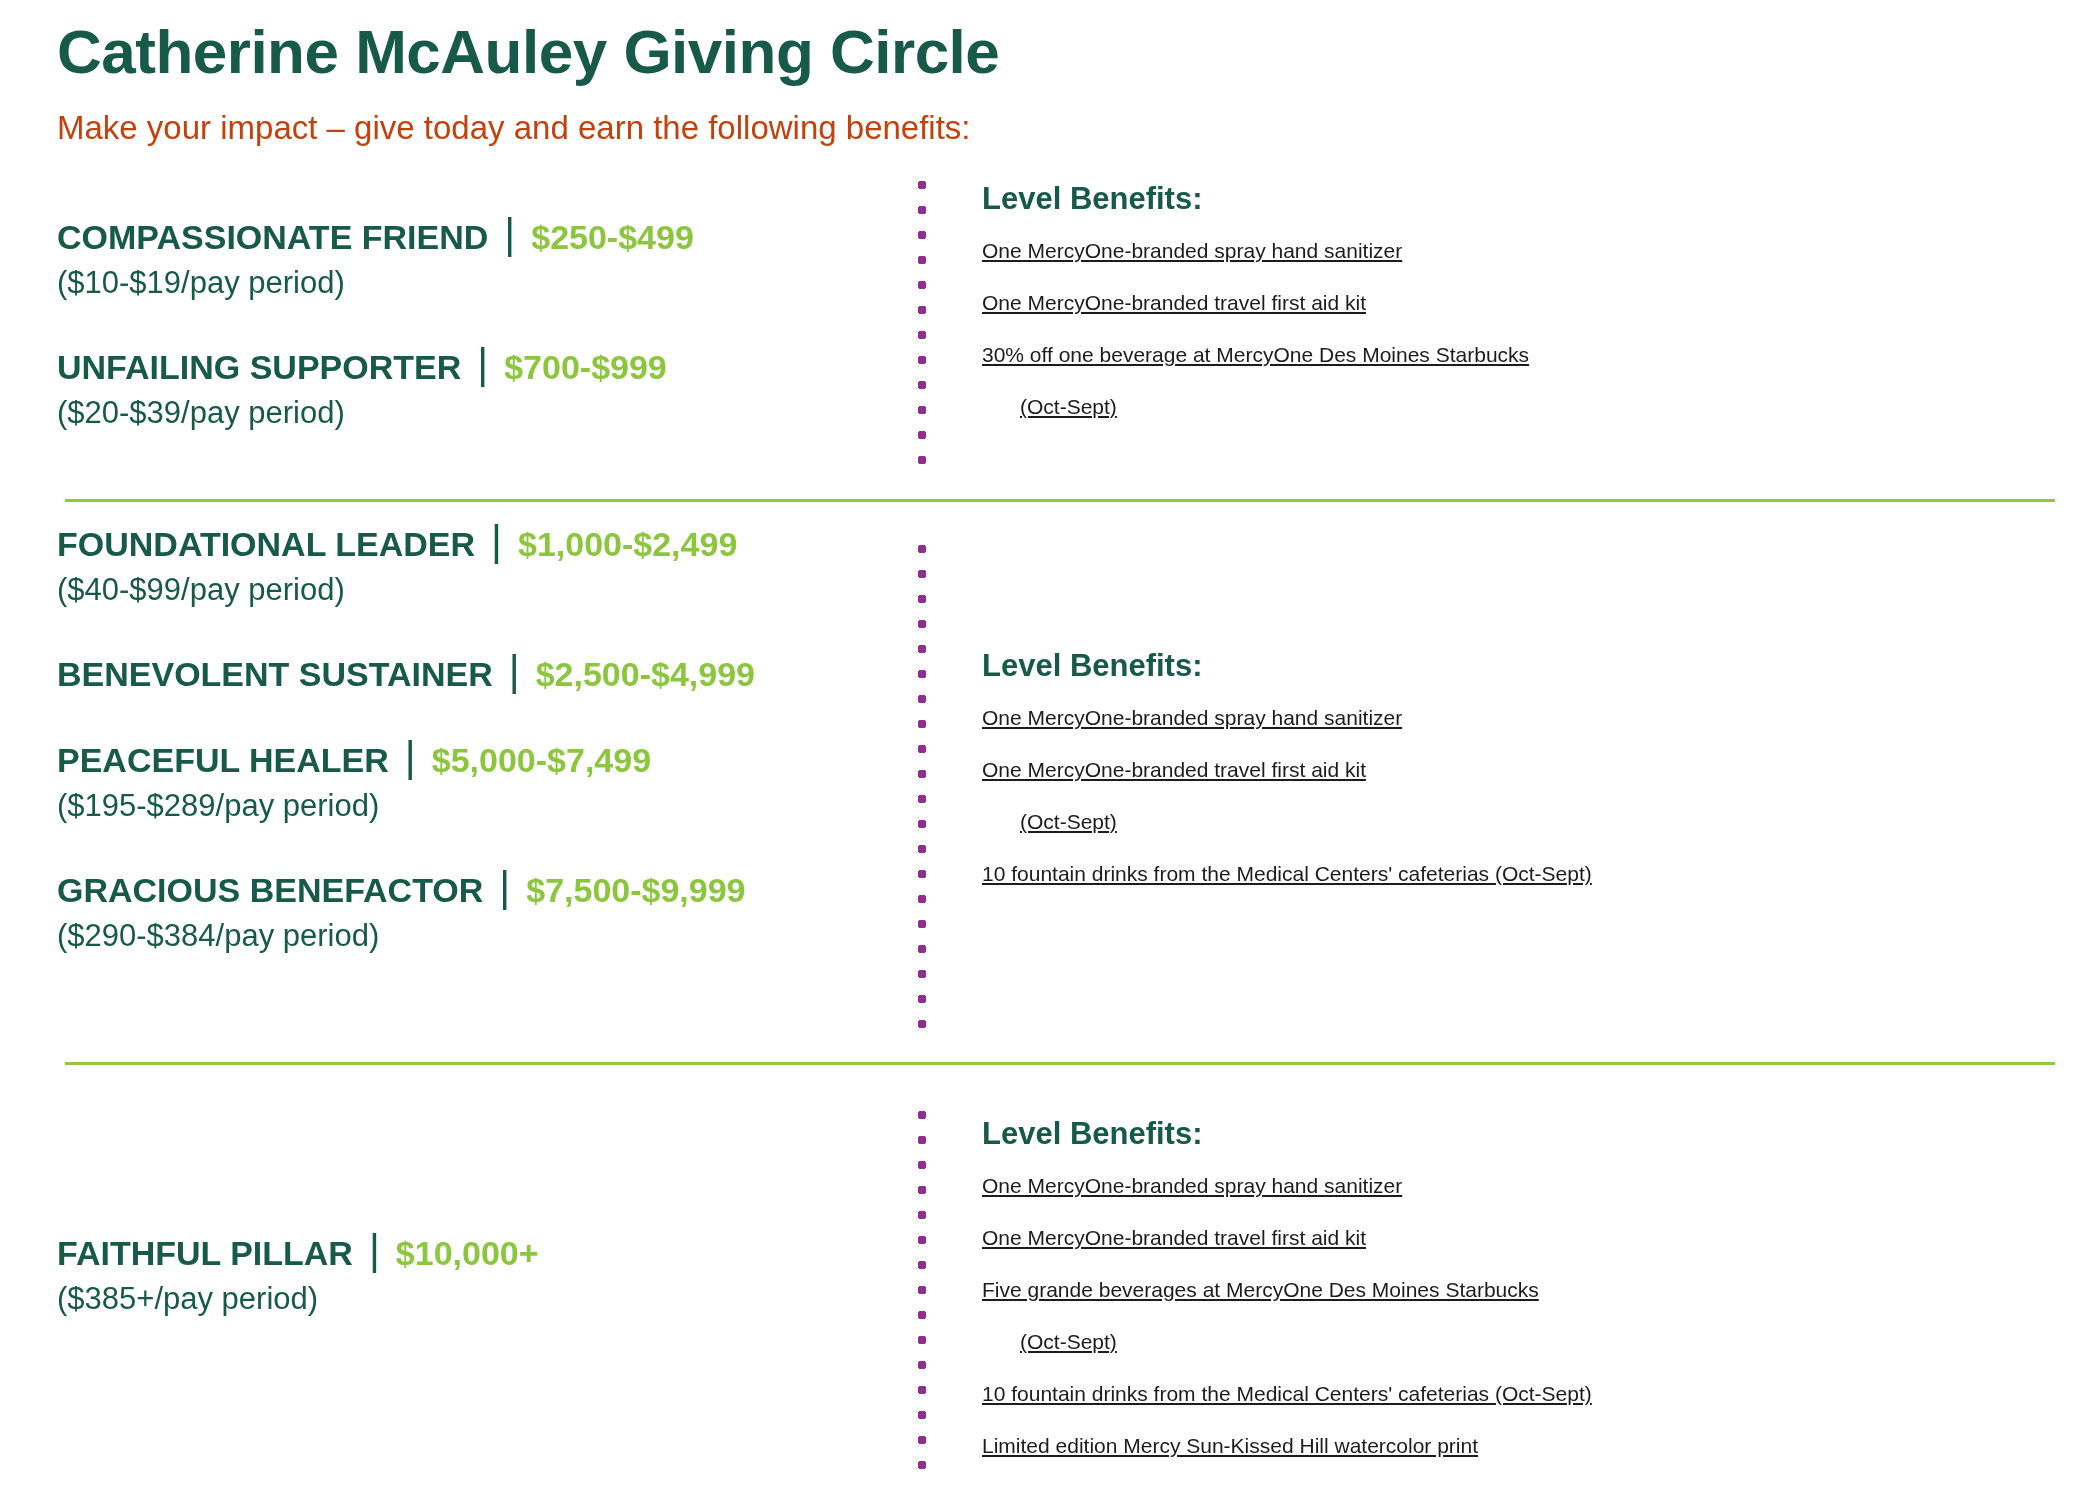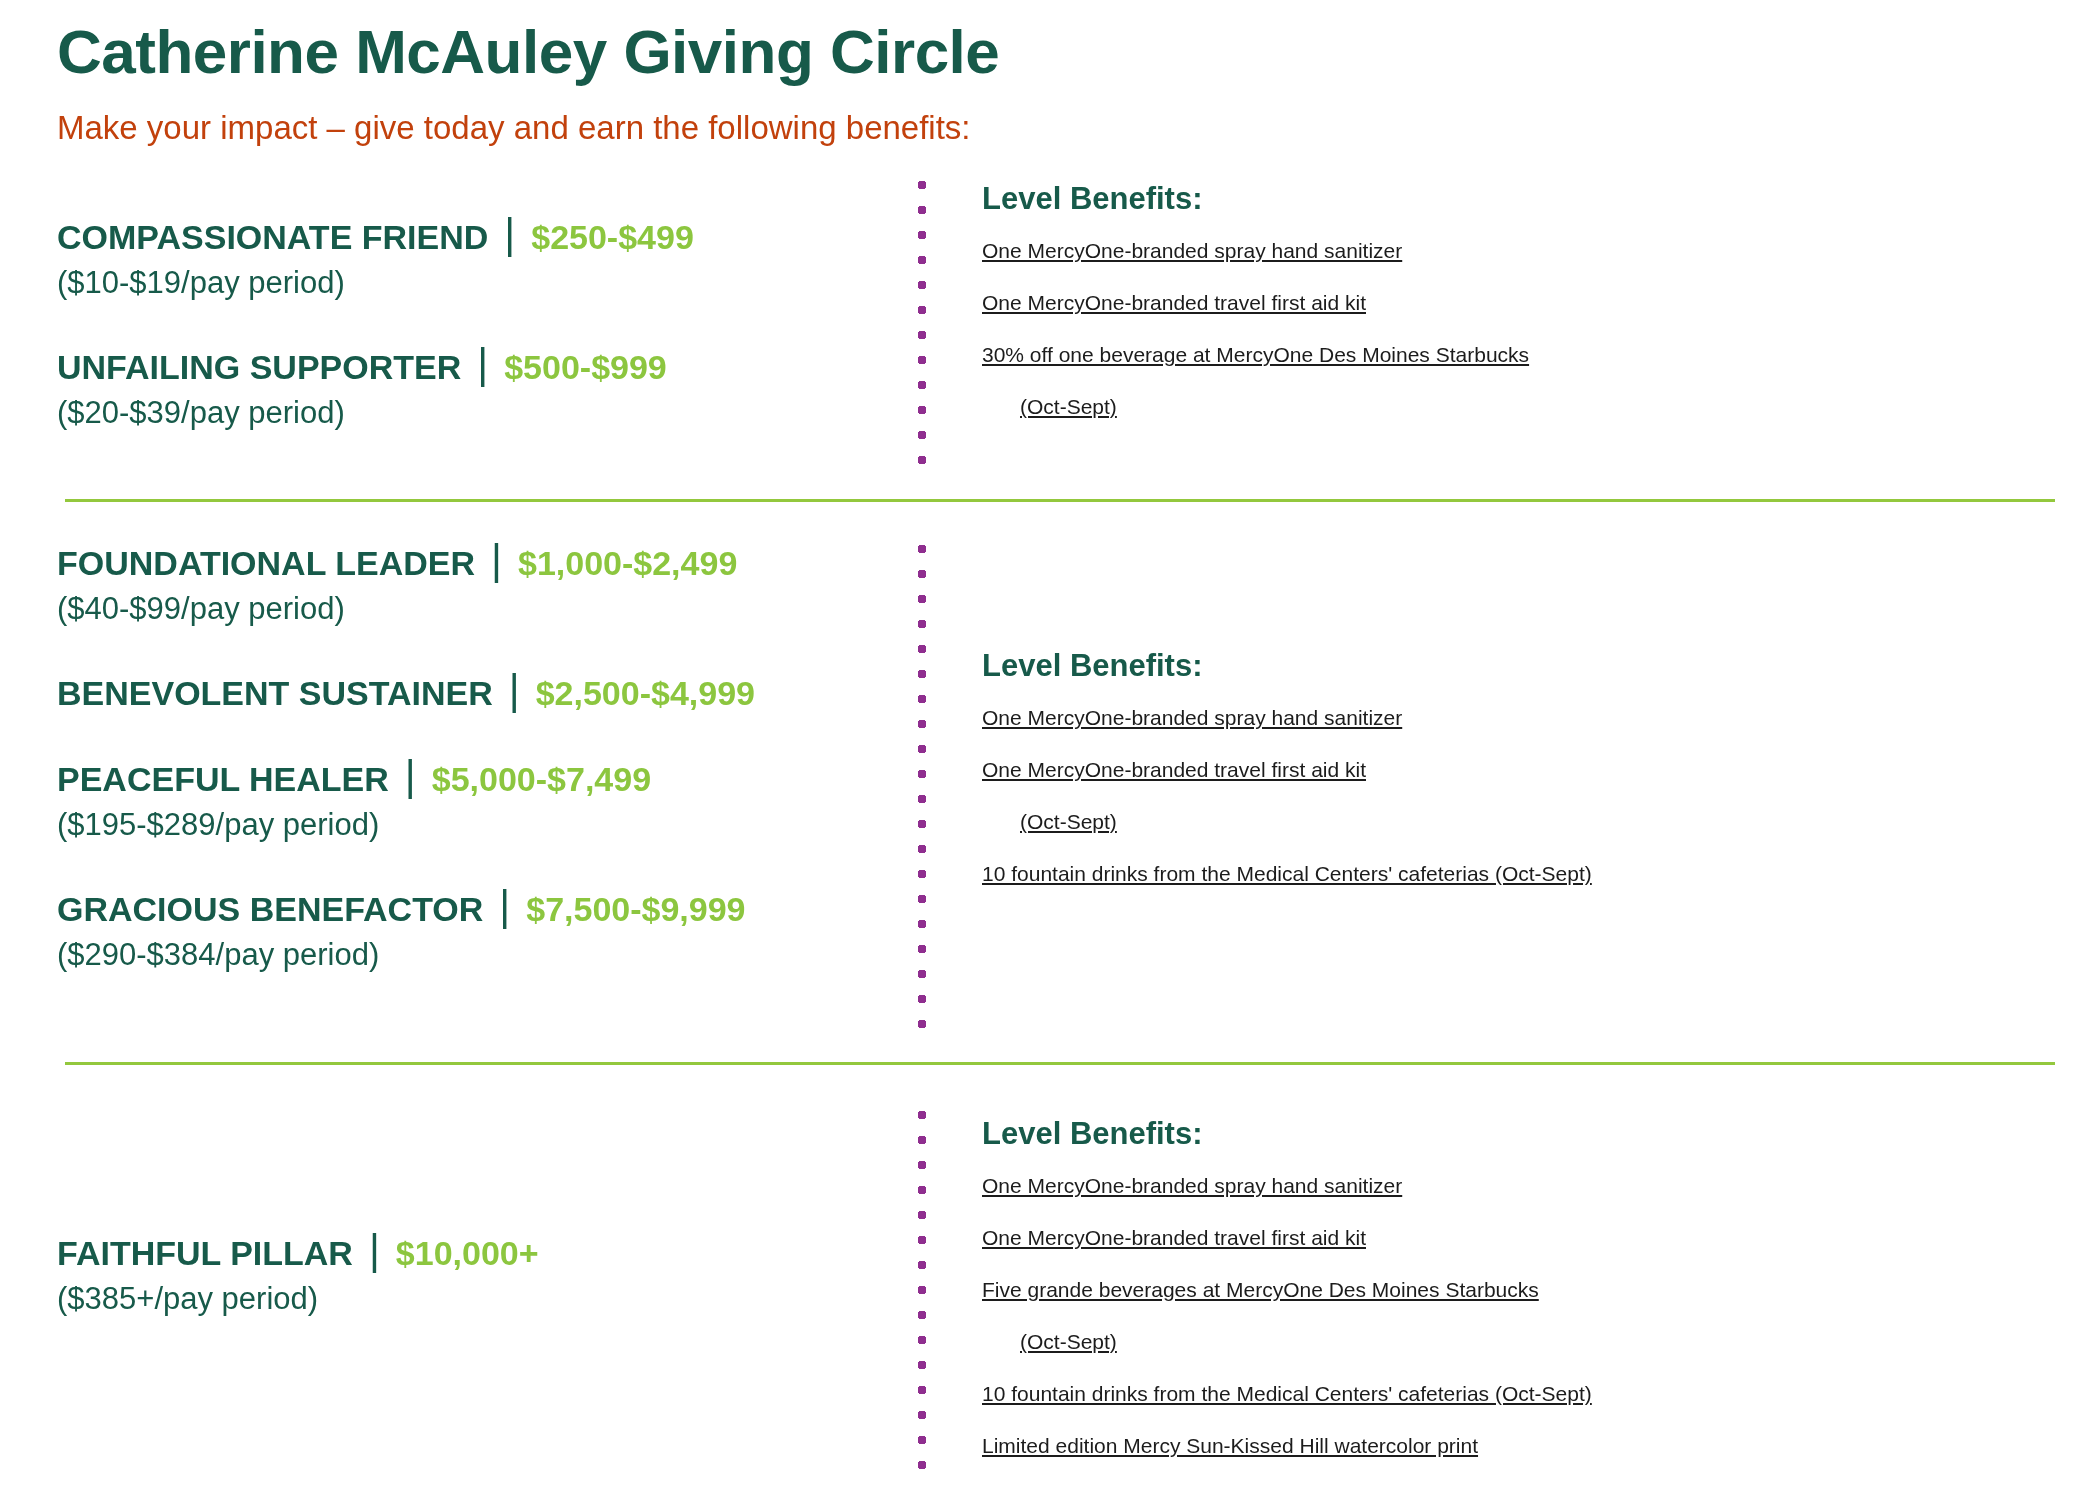--- a/index.html
+++ b/index.html
@@ -93,21 +93,21 @@
     margin: 0 45px 0 8px;
   }
 
   
   .s1 { min-height: 352px; }
   .s1 .levels-col   { padding-top: 70px; }
   .s1 .benefits-col { padding-top: 33px; }
   .s1 .dots-col     { margin: 33px 0 22px; }
 
   .s2 { min-height: 560px; }
-  .s2 .levels-col   { padding-top: 41px; }
+  .s2 .levels-col   { padding-top: 22px; }
   .s2 .benefits-col { padding-top: 145px; }
   .s2 .dots-col     { margin: 42px 0 33px; }
 
   .s3 { min-height: 412px; }
   .s3 .levels-col   { padding-top: 168px; }
   .s3 .benefits-col { padding-top: 50px; }
   .s3 .dots-col     { margin: 45px 0 8px; }
 </style>
 </head>
 <body>
@@ -124,21 +124,21 @@
           <span class="level-name">COMPASSIONATE FRIEND</span>
           <span class="pipe">|</span>
           <span class="level-amount">$250-$499</span>
         </div>
         <div class="pay">($10-$19/pay period)</div>
       </div>
       <div class="level">
         <div class="level-line">
           <span class="level-name">UNFAILING SUPPORTER</span>
           <span class="pipe">|</span>
-          <span class="level-amount">$500-$999</span>
+          <span class="level-amount">$700-$999</span>
         </div>
         <div class="pay">($20-$39/pay period)</div>
       </div>
     </div>
     <div class="dots-col"></div>
     <div class="benefits-col">
       <h3 class="benefits-title">Level Benefits:</h3>
       <p class="benefit">One MercyOne-branded spray hand sanitizer</p>
       <p class="benefit">One MercyOne-branded travel first aid kit</p>
       <p class="benefit">30% off one beverage at MercyOne Des Moines Starbucks</p>

